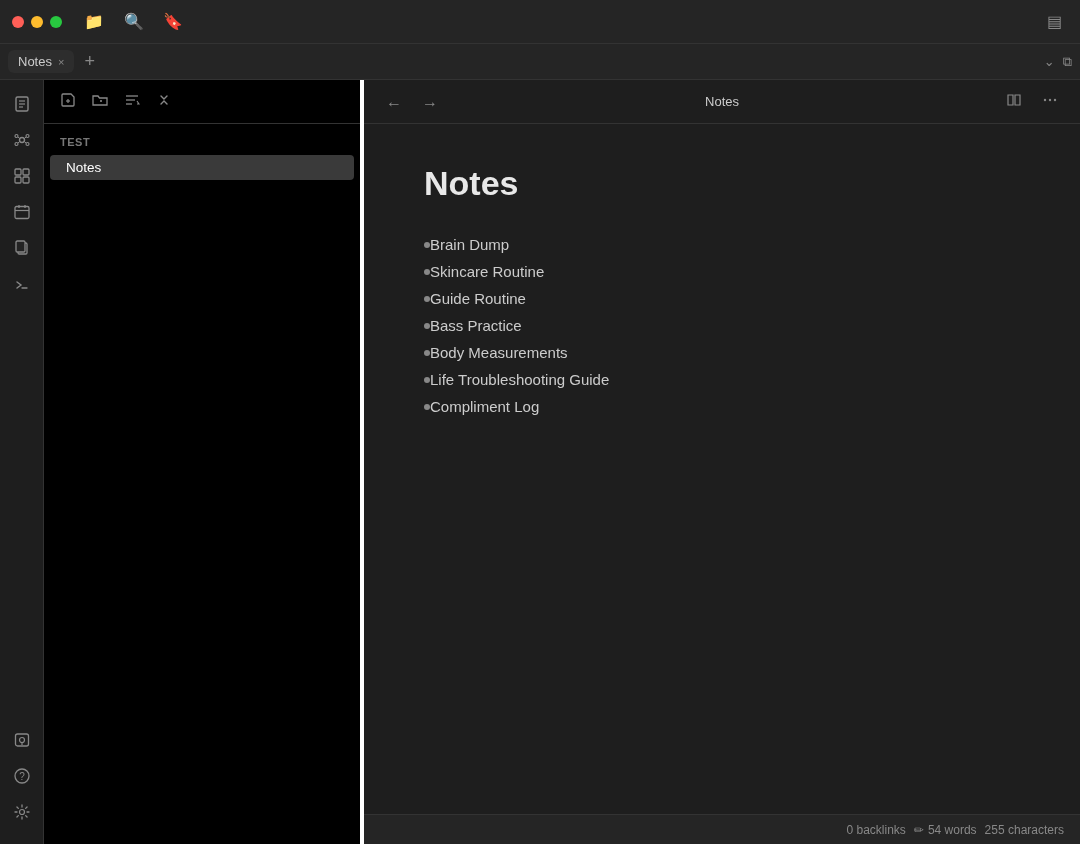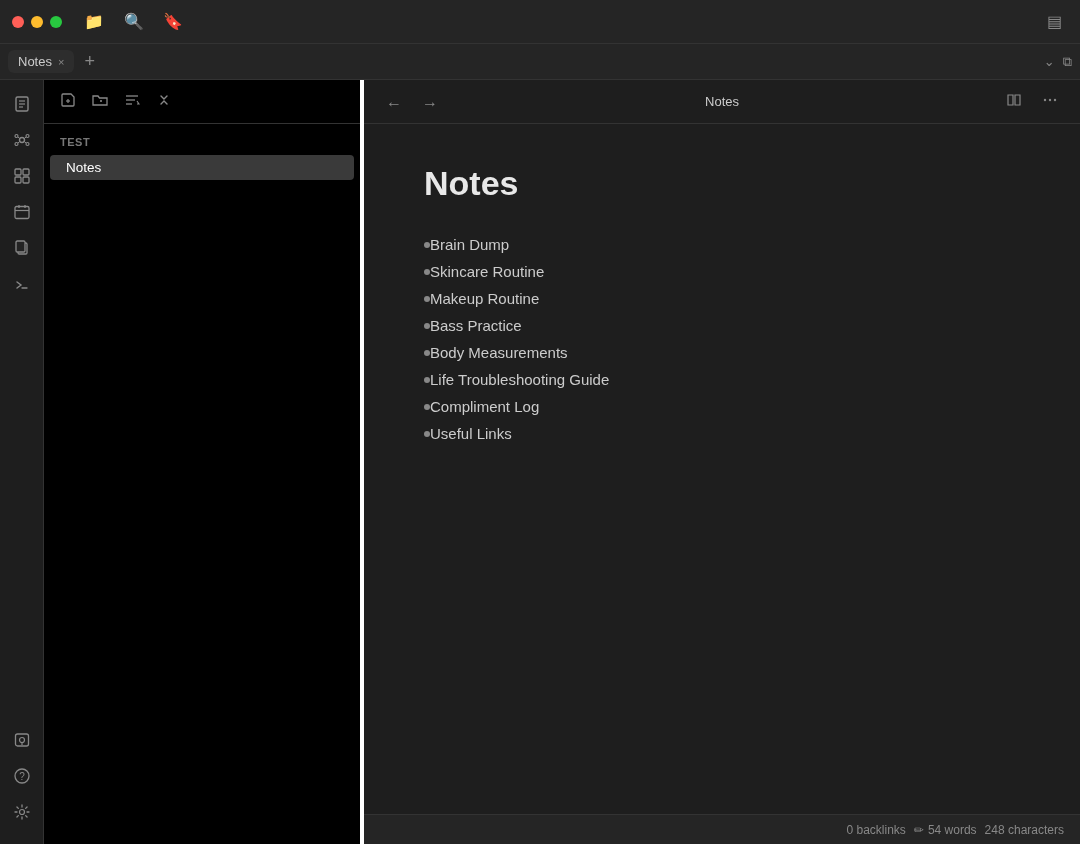--- a/index.html
+++ b/index.html
@@ -449,52 +449,48 @@
         <li class="note-list-item">
           <span class="bullet"></span>
           <a class="note-link" href="#">Brain Dump</a>
         </li>
         <li class="note-list-item">
           <span class="bullet"></span>
           <a class="note-link" href="#">Skincare Routine</a>
         </li>
         <li class="note-list-item">
           <span class="bullet"></span>
-          <a class="note-link" href="#">Makeup Routine</a>
+          <a class="note-link" href="#">Guide Routine</a>
         </li>
         <li class="note-list-item">
           <span class="bullet"></span>
           <a class="note-link" href="#">Bass Practice</a>
         </li>
         <li class="note-list-item">
           <span class="bullet"></span>
           <a class="note-link" href="#">Body Measurements</a>
         </li>
         <li class="note-list-item">
           <span class="bullet"></span>
           <a class="note-link" href="#">Life Troubleshooting Guide</a>
         </li>
         <li class="note-list-item">
           <span class="bullet"></span>
           <a class="note-link" href="#">Compliment Log</a>
-        </li>
-        <li class="note-list-item">
-          <span class="bullet"></span>
-          <a class="note-link" href="#">Useful Links</a>
         </li>
       </ul>
     </div>
 
     <div class="status-bar">
       <div class="status-item">
         <span>0 backlinks</span>
       </div>
       <div class="status-item">
         <span>✏</span>
         <span>54 words</span>
       </div>
       <div class="status-item">
-        <span>248 characters</span>
+        <span>255 characters</span>
       </div>
     </div>
   </div>
 
 </div>
 
 </body></html>

